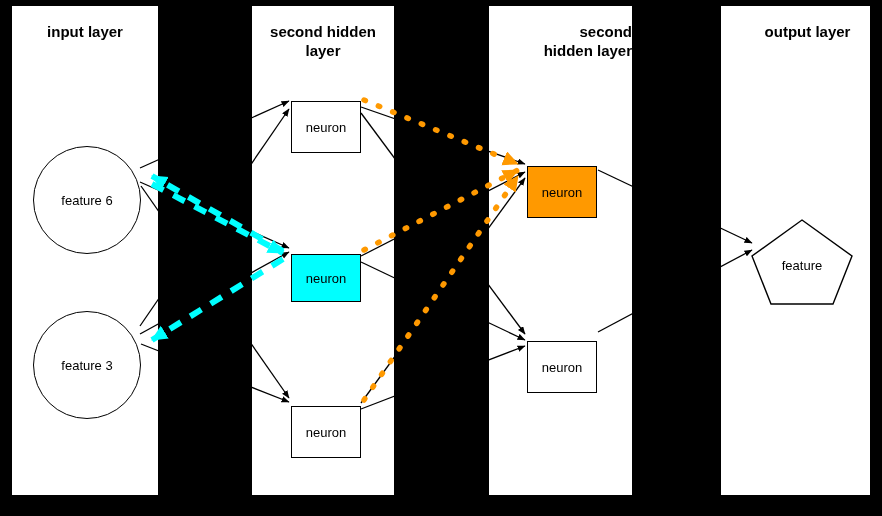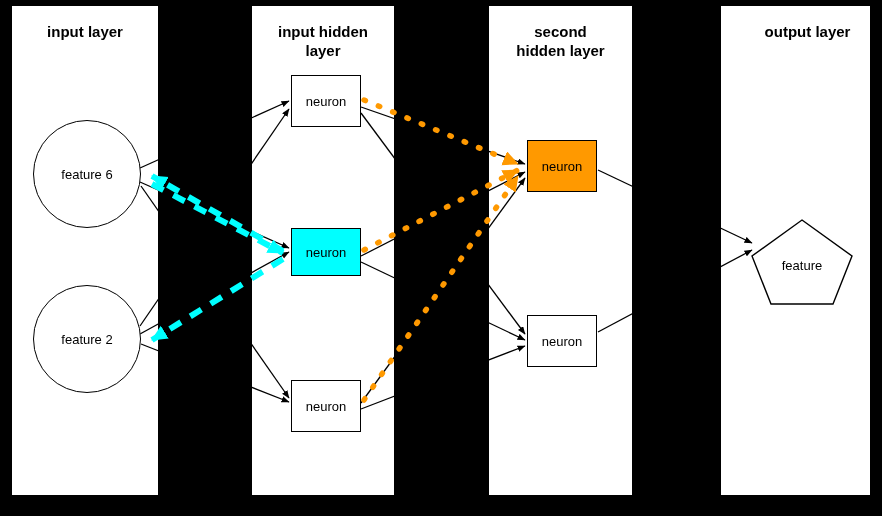--- a/index.html
+++ b/index.html
@@ -41,20 +41,21 @@
   }
   .node {
     position: absolute;
     display: flex;
     align-items: center;
     justify-content: center;
     font-family: "Liberation Sans", sans-serif;
     font-size: 13px;
     color: #000000;
     box-sizing: border-box;
+    margin-top: 26px;
   }
   .node-box {
     border: 1.5px solid #000000;
     background: #ffffff;
   }
   .node-circle {
     border: 1.2px solid #000000;
     border-radius: 50%;
     background: #ffffff;
   }
@@ -122,28 +123,28 @@
     </g>
 
     <g stroke="#ff9900" stroke-width="5.5" fill="none" stroke-dasharray="1.5 14" stroke-linecap="round" marker-end="url(#ar-orange)">
       <path d="M364,100 L518,164"></path>
       <path d="M364,250 L518,170"></path>
       <path d="M364,400 L518,176"></path>
     </g>
   </svg>
 
   <div class="layer-title" style="left:12px; width:146px; top:22px;">input layer</div>
-  <div class="layer-title" style="left:252px; width:142px; top:22px;">input hidden
+  <div class="layer-title" style="left:252px; width:142px; top:22px;">second hidden
 layer</div>
-  <div class="layer-title" style="left:489px; width:143px; top:22px;">second
+  <div class="layer-title" style="left:489px; width:143px; top:22px;text-align:right;">second
 hidden layer</div>
   <div class="layer-title" style="left:733px; width:149px; top:22px;">output layer</div>
 
   <div class="node node-circle" style="left:33px; top:120px; width:108px; height:108px;">feature 6</div>
-  <div class="node node-circle" style="left:33px; top:285px; width:108px; height:108px;">feature 2</div>
+  <div class="node node-circle" style="left:33px; top:285px; width:108px; height:108px;">feature 3</div>
 
   <div class="node node-box" style="left:291px; top:75px; width:70px; height:52px;">neuron</div>
   <div class="node node-box" style="left:291px; top:228px; width:70px; height:48px; background:#00ffff;">neuron</div>
   <div class="node node-box" style="left:291px; top:380px; width:70px; height:52px;">neuron</div>
 
   <div class="node node-box" style="left:527px; top:140px; width:70px; height:52px; background:#ff9900;">neuron</div>
   <div class="node node-box" style="left:527px; top:315px; width:70px; height:52px;">neuron</div>
 
   <svg style="position:absolute; left:750px; top:218px; width:104px; height:88px;" viewBox="0 0 104 88">
     <polygon points="52,2 102,38 83,86 21,86 2,38" fill="#ffffff" stroke="#000000" stroke-width="1.4"></polygon>

